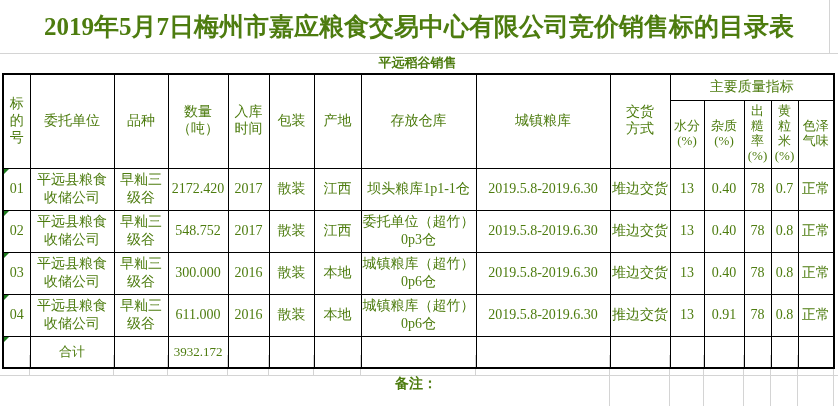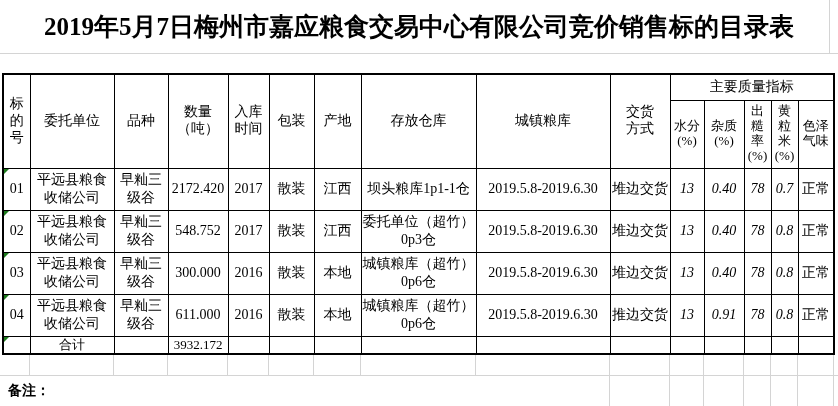--- a/index.html
+++ b/index.html
@@ -1,19 +1,19 @@
 <!DOCTYPE html>
 <html><head>
 <meta charset="utf-8">
 <style>
   * { margin:0; padding:0; box-sizing:border-box; }
   html,body { background:#fff; }
   .sheet {
     position:relative; width:838px; height:406px; background:#ffffff;
-    font-family:"Liberation Serif","DejaVu Serif",serif; color:#000000;
+    font-family:"Liberation Serif","DejaVu Serif",serif; color:#4d7c0f;
     overflow:hidden;
   }
   .gridline { position:absolute; background:#d4d4d4; }
   .title {
     position:absolute; left:0; top:0; width:838px; height:53px;
     display:flex; align-items:center; justify-content:center;
     font-size:25px; font-weight:bold; letter-spacing:0px; white-space:nowrap;
   }
   .subtitle {
     position:absolute; left:2px; top:53px; width:831px; height:20px;
@@ -30,31 +30,31 @@
     font-size:14px; font-weight:normal; padding:0; line-height:1.25;
     overflow:hidden; position:relative;
   }
   table.cat th { white-space:pre-line; line-height:1.2; }
   tr.grp th { height:26px; font-size:14px; }
   tr.sub th { height:66px; font-size:13px; line-height:1.15; }
   tr.hdr th { height:94px;margin-top:24px; }
   th.qty-h { font-size:12px; white-space:nowrap; }
   tr.data td { height:42px; }
   tr.data td.wrap { word-break:break-all; line-height:1.3; }
-  tr.total td { height:18px; font-size:13px; }
+  tr.total td { height:32px; font-size:13px; }
   td.num, tr.data td { font-size:14px; }
-  td.small { font-size:13px;font-style:italic; }
+  td.small { font-size:13px; }
   .tri::before {
     content:""; position:absolute; top:0; left:0; width:0; height:0;
     border-top:5px solid #1e7b1e; border-right:5px solid transparent;
   }
   .note {
     position:absolute; left:0; top:375px; width:838px; height:31px;
     display:flex; align-items:center; font-weight:bold; font-size:14px;
-    padding-left:8px; white-space:nowrap;
+    padding-left:8px; white-space:nowrap;flex-direction:column;
   }
   .note .note-label { margin-right:14px; }
 </style>
 </head>
 <body>
 
 <div class="sheet">
 
   <div class="gridline" style="left:0;top:53px;width:838px;height:1px;"></div>
   <div class="gridline" style="left:829px;top:0;width:1px;height:53px;"></div>
@@ -71,20 +71,21 @@
 
   <div class="gridline" style="left:609px;top:355px;width:1px;height:51px;"></div>
   <div class="gridline" style="left:669px;top:355px;width:1px;height:51px;"></div>
   <div class="gridline" style="left:703px;top:355px;width:1px;height:51px;"></div>
   <div class="gridline" style="left:743px;top:355px;width:1px;height:51px;"></div>
   <div class="gridline" style="left:770px;top:355px;width:1px;height:51px;"></div>
   <div class="gridline" style="left:797px;top:355px;width:1px;height:51px;"></div>
   <div class="gridline" style="left:833px;top:355px;width:1px;height:51px;"></div>
 
   <div class="title">2019年5月7日梅州市嘉应粮食交易中心有限公司竞价销售标的目录表</div>
+  <div class="subtitle">平远稻谷销售</div>
 
   <table class="cat">
     <colgroup>
       <col style="width:27px">
         <col style="width:84px">
         <col style="width:54px">
       <col style="width:60px">
         <col style="width:41px">
         <col style="width:45px">
       <col style="width:47px">

